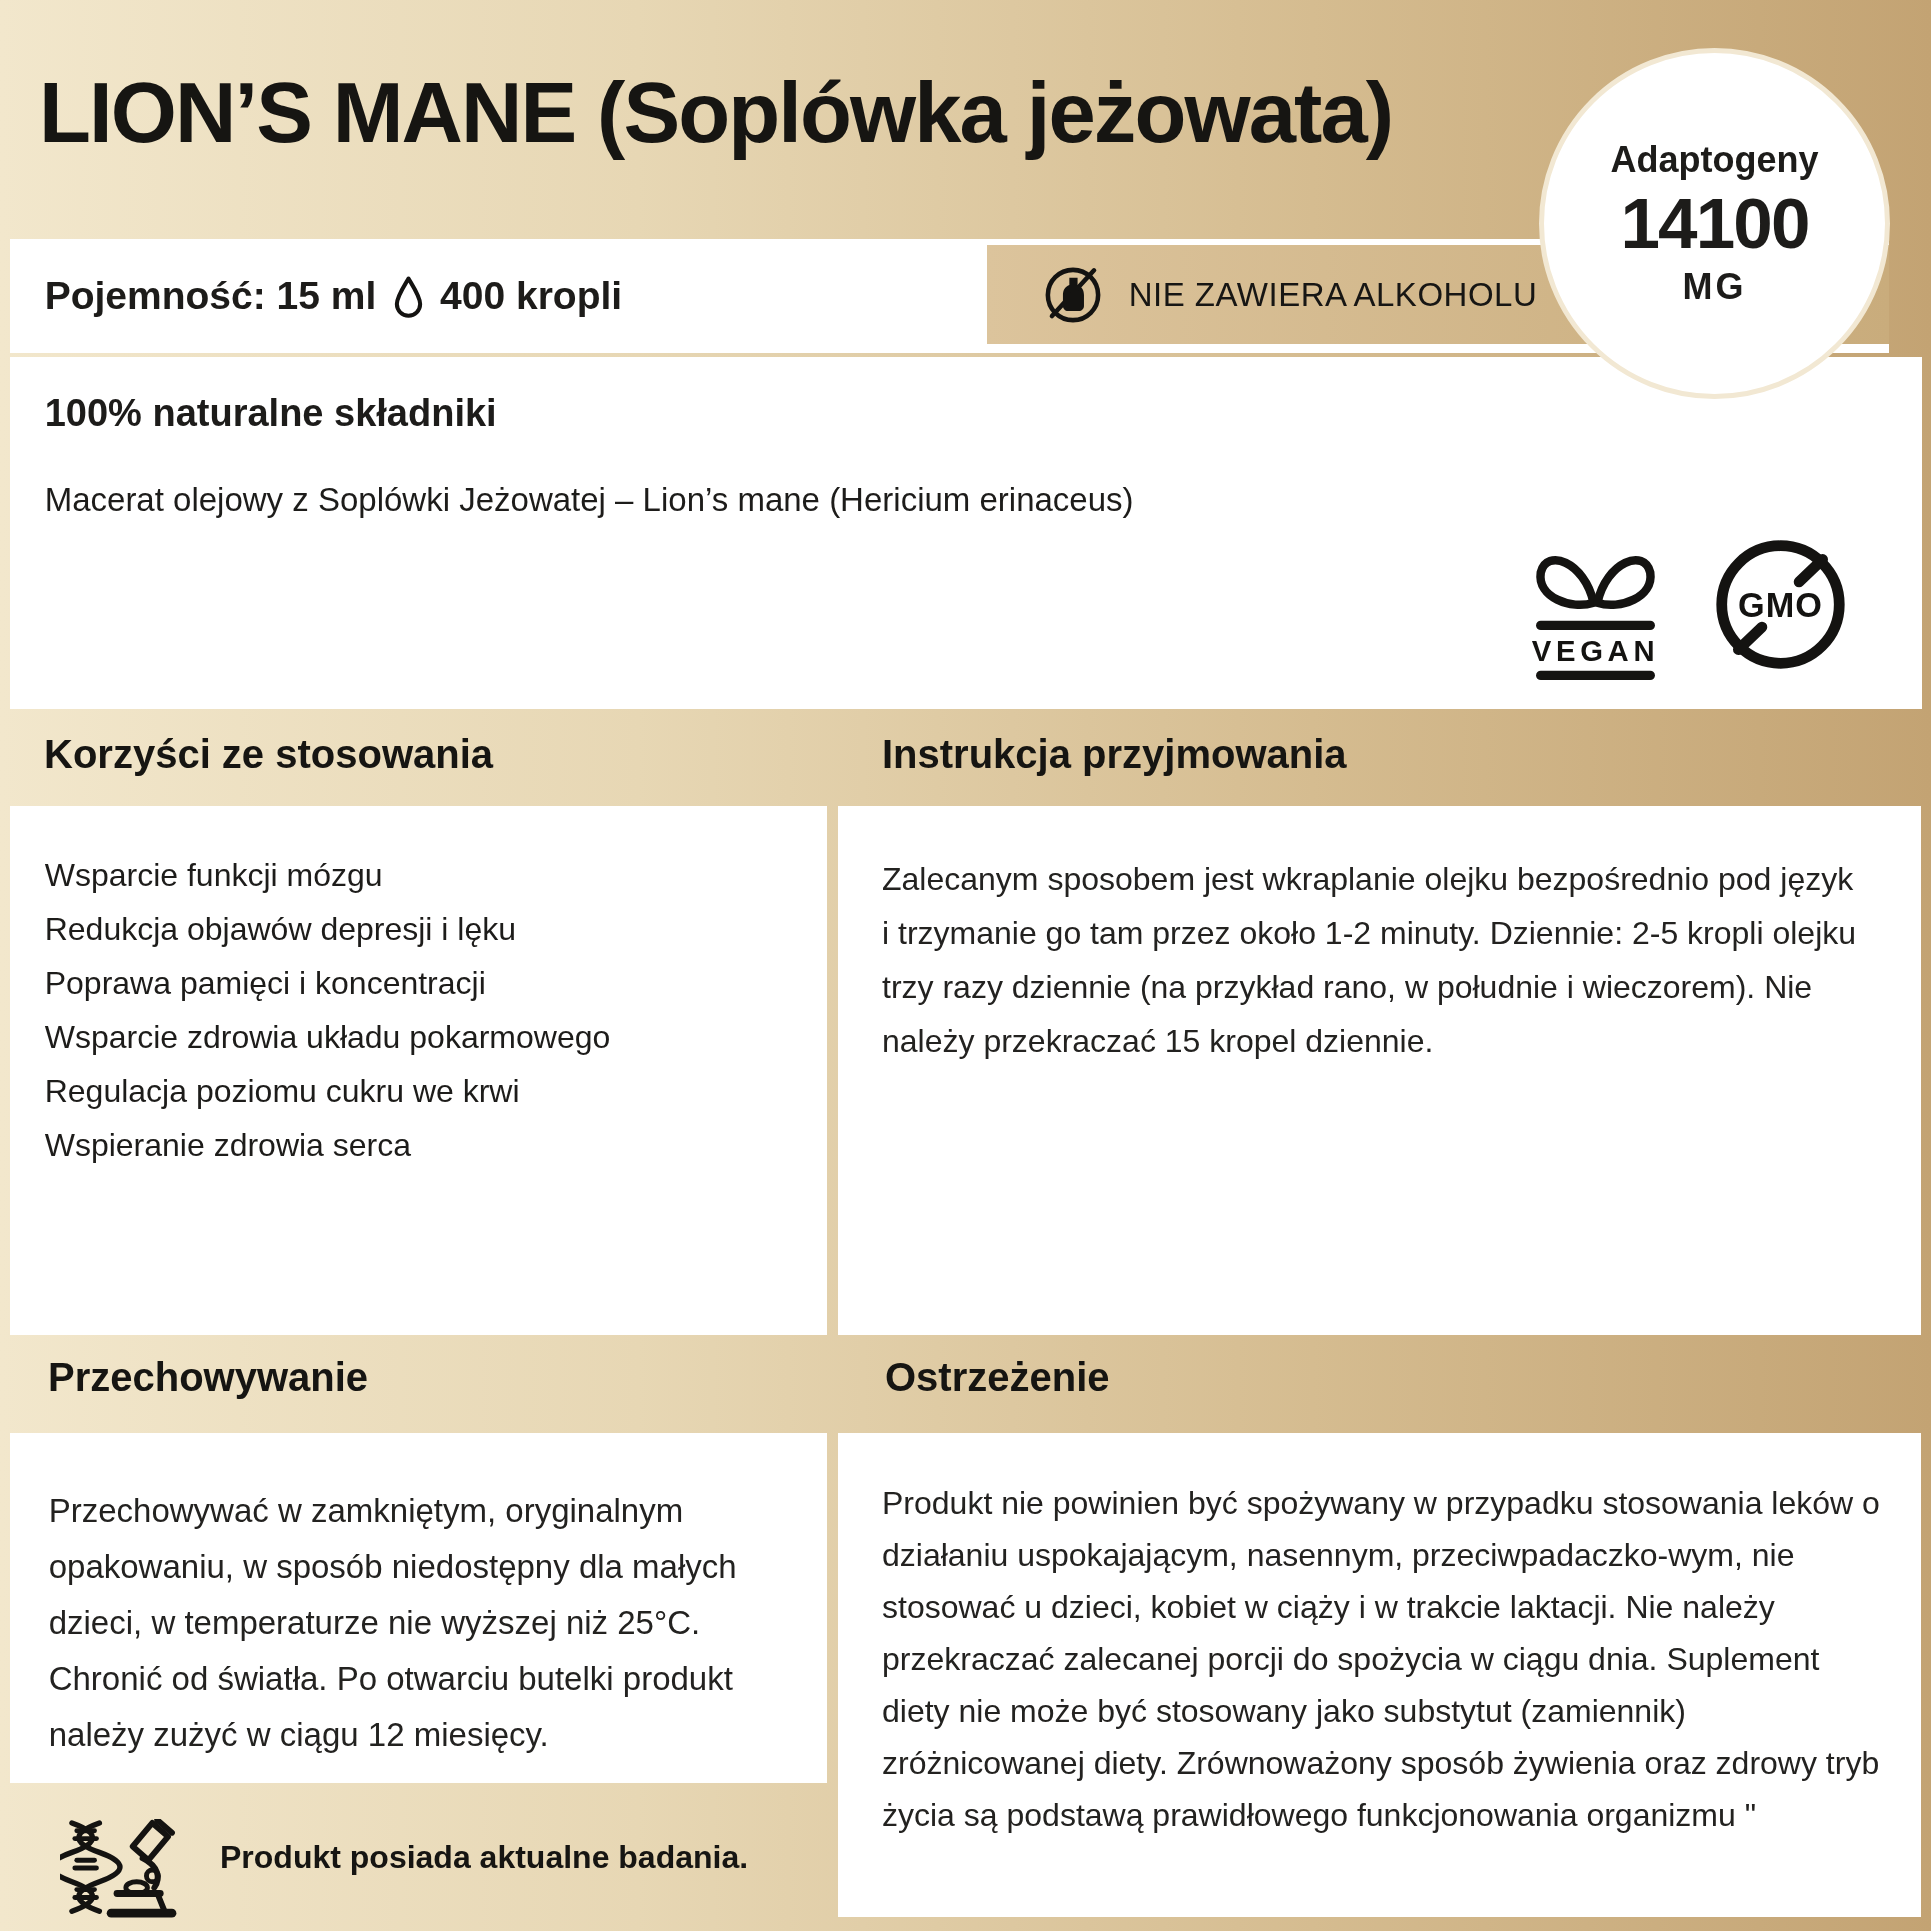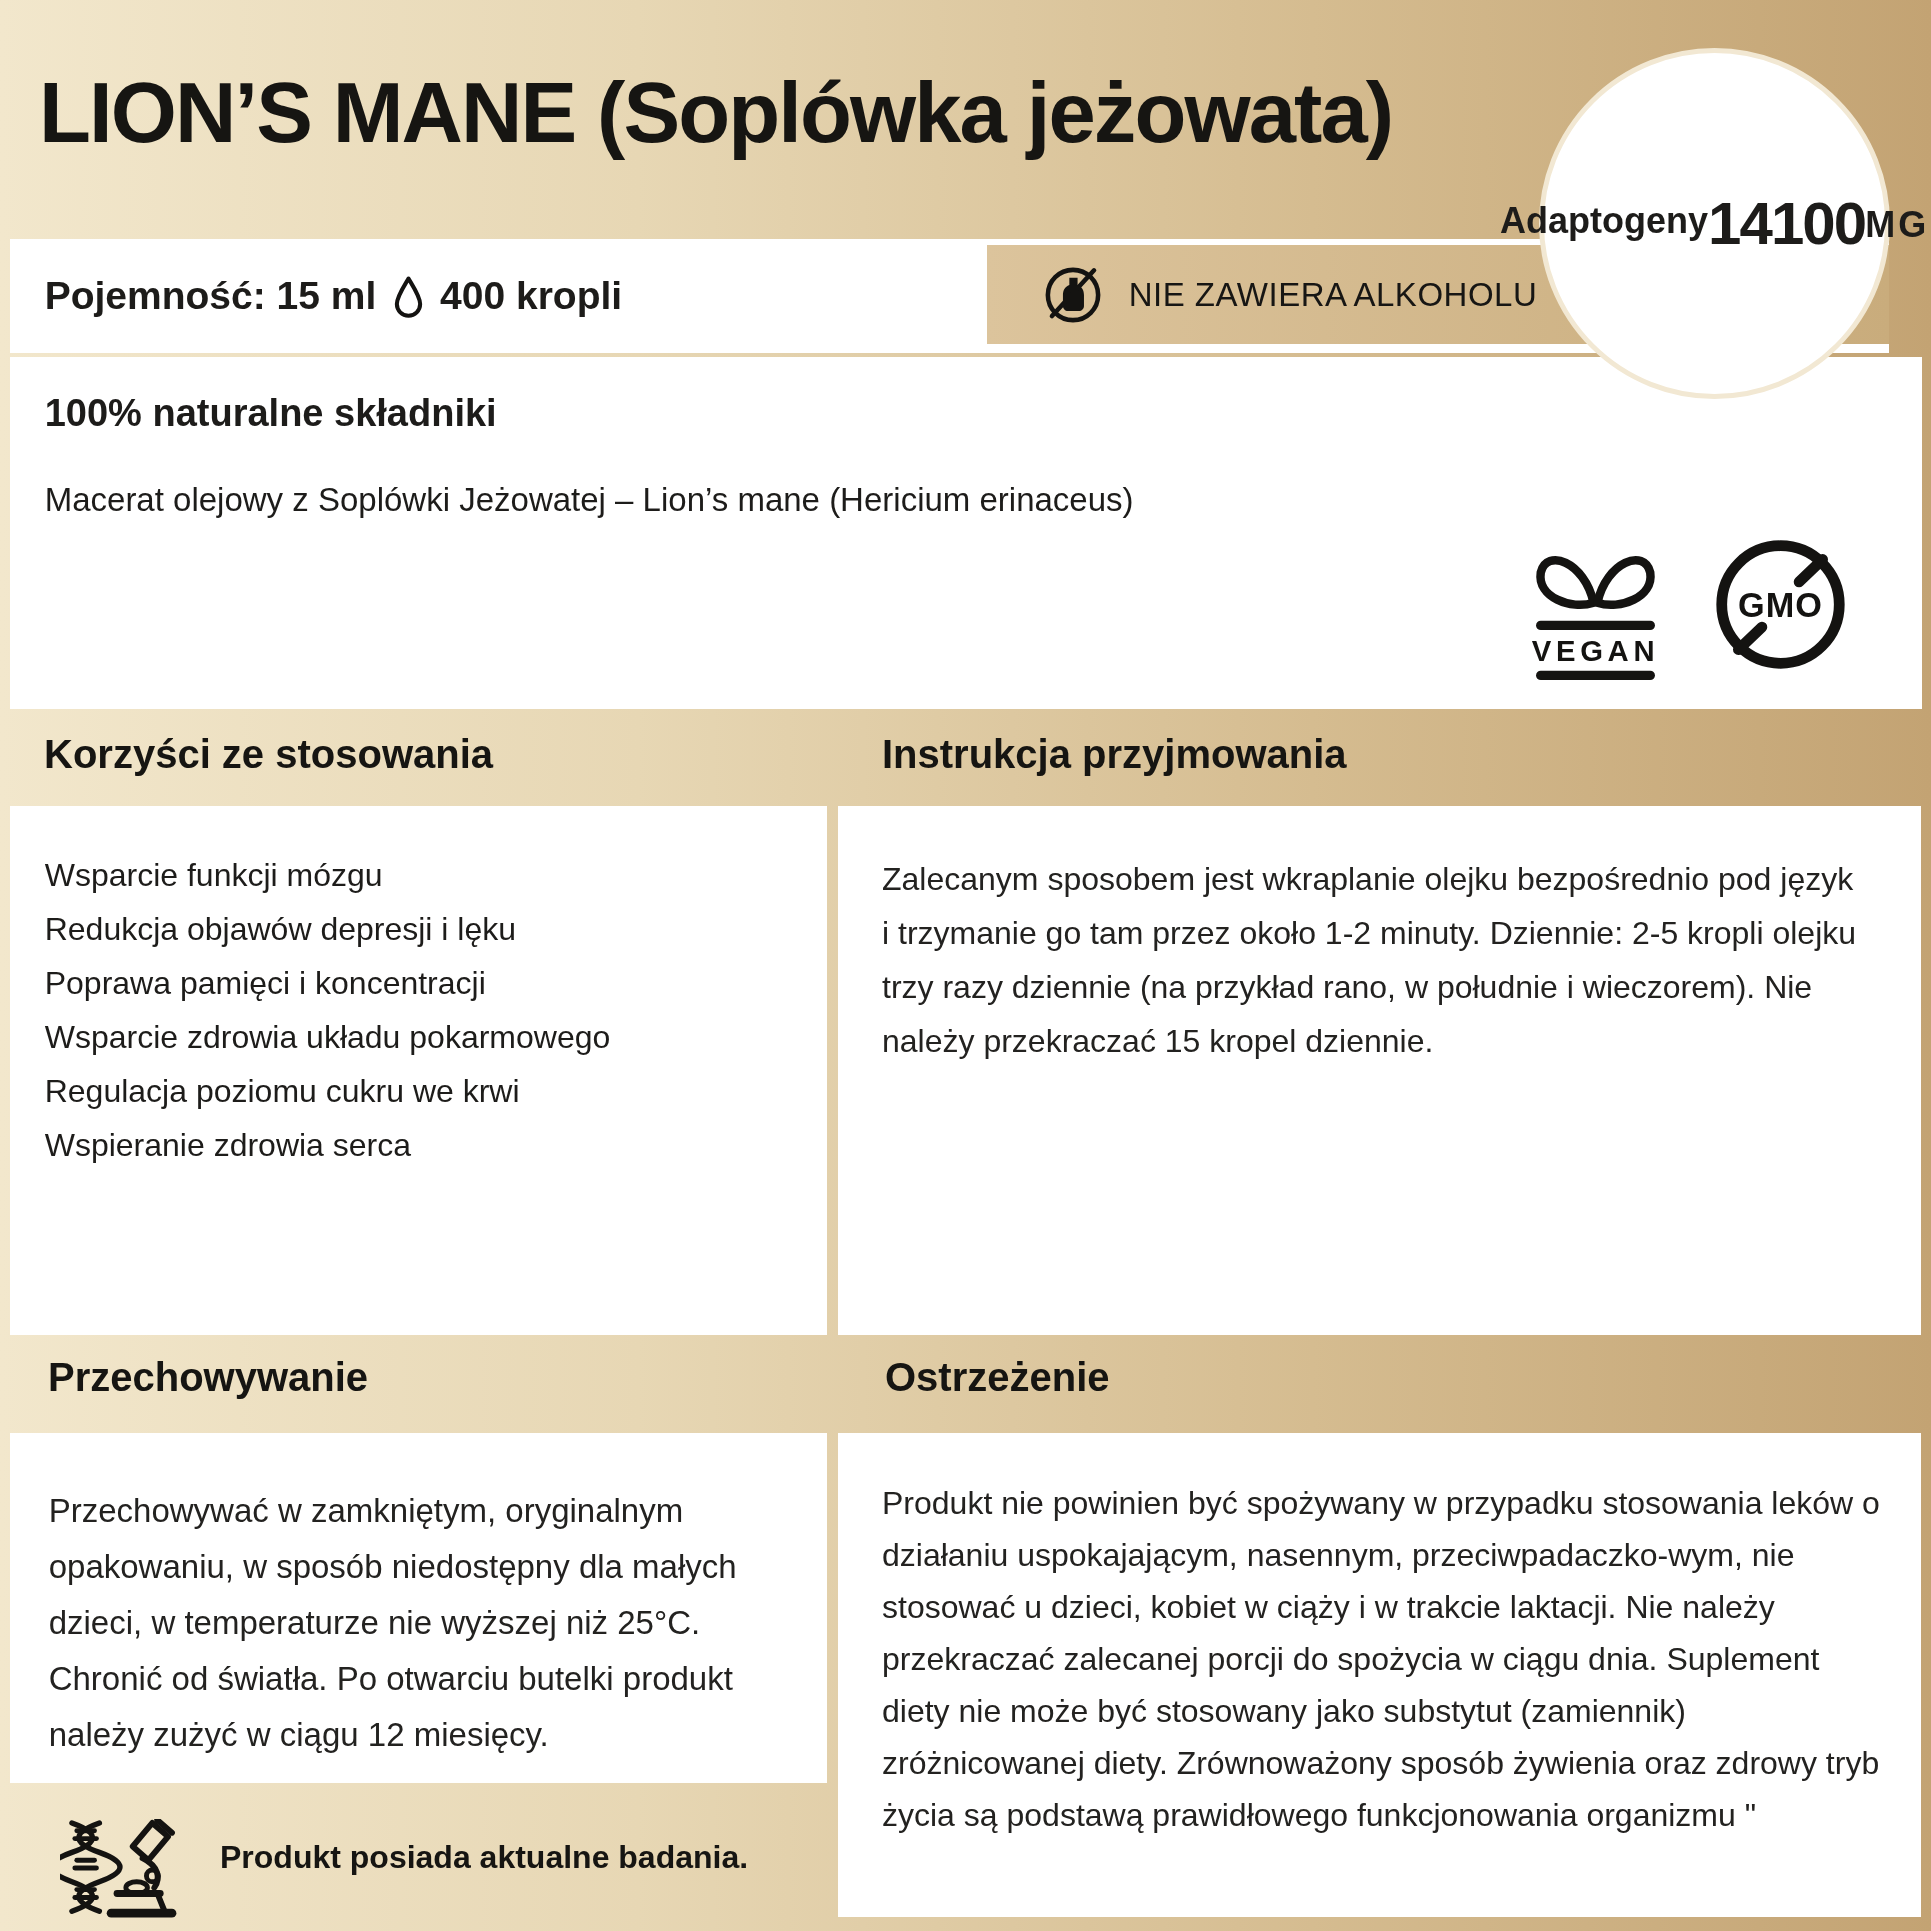--- a/index.html
+++ b/index.html
@@ -23,24 +23,24 @@
   .noalc-seg{
     position:absolute;left:977px;top:5.8px;right:0;bottom:8.7px;
     background:linear-gradient(90deg,#dcc49c,#c9ac7c);
     display:flex;align-items:center;padding-left:54px;gap:24px;box-sizing:border-box;
   }
   .noalc-label{font-size:33px;letter-spacing:0.5px;color:#171614;white-space:nowrap;}
   
   .badge{
     position:absolute;left:1539px;top:48px;width:351px;height:351px;border-radius:50%;
     background:#ffffff;border:5.8px solid #f2e8d3;box-sizing:border-box;z-index:6;
-    display:flex;flex-direction:row;align-items:center;justify-content:center;text-align:center;
+    display:flex;flex-direction:column;align-items:center;justify-content:center;text-align:center;
   }
   .badge-label{font-size:36px;font-weight:700;margin-bottom:5.8px;}
-  .badge-value{font-size:60px;font-weight:800;letter-spacing:-1.9px;line-height:1.05;}
+  .badge-value{font-size:71px;font-weight:800;letter-spacing:-1.9px;line-height:1.05;}
   .badge-unit{font-size:36px;font-weight:700;letter-spacing:2.9px;margin-top:3.9px;}
   
   .ingredients-box{left:9.7px;top:357px;width:1912px;height:352px;padding:35px 35px;}
   .ing-heading{font-size:38px;font-weight:700;}
   .ing-desc{margin-top:46px;font-size:33px;}
   .vegan-icon{position:absolute;left:1529px;top:531px;}
   .gmo-icon{position:absolute;left:1709px;top:533px;}
   
   .sec-h{position:absolute;font-size:40px;font-weight:800;color:#161512;}
   .h-benefits{left:44px;top:732px;}

